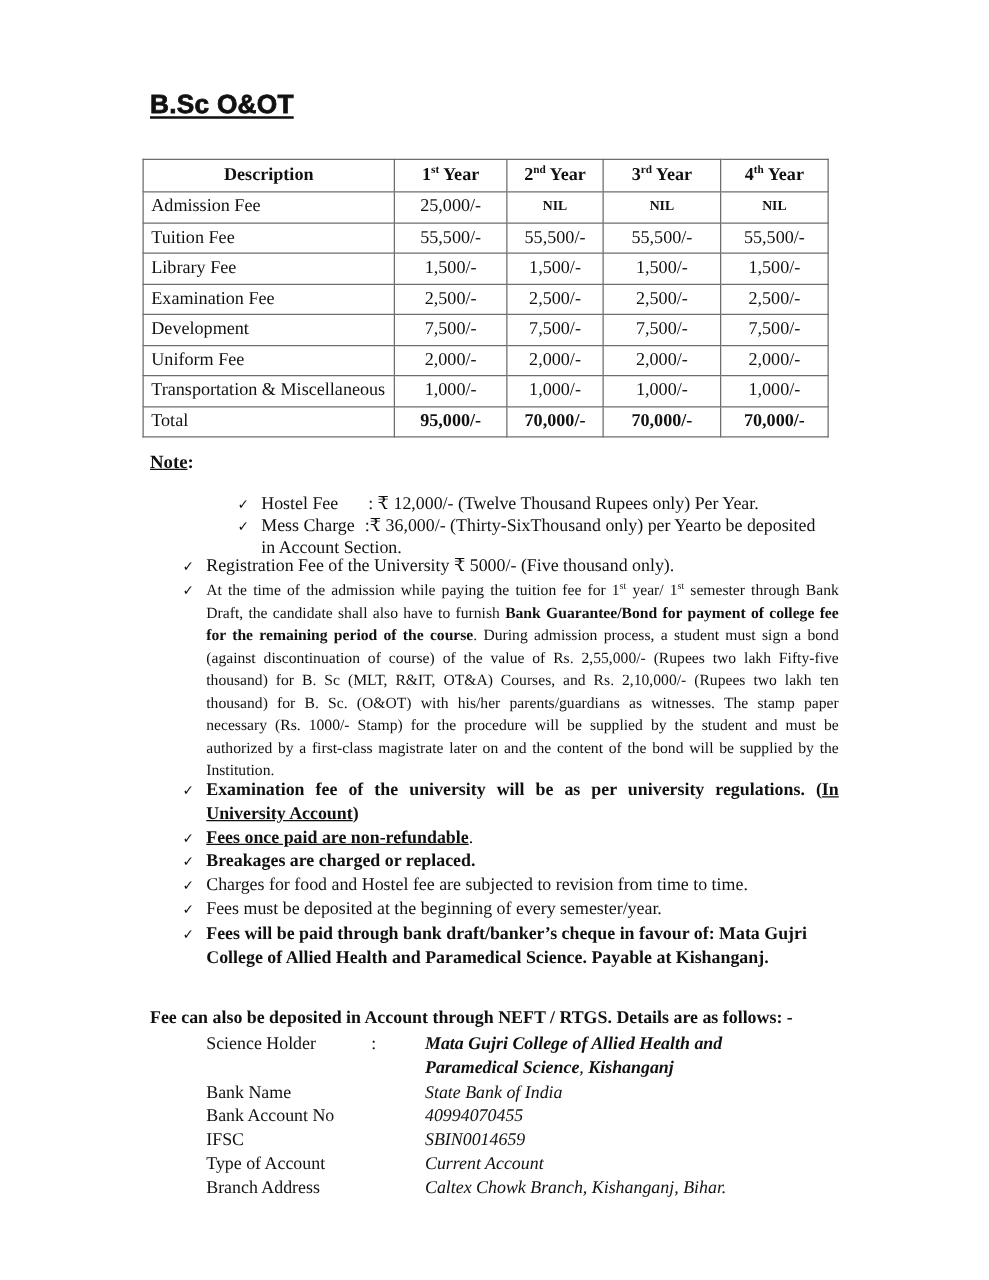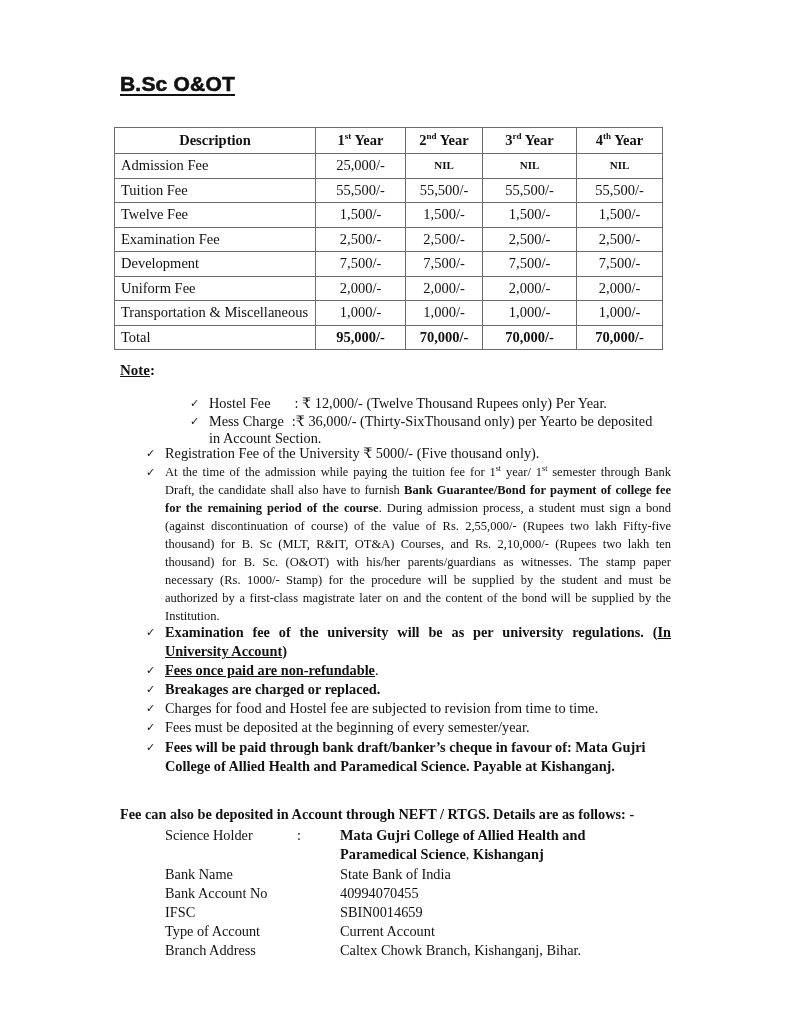--- a/index.html
+++ b/index.html
@@ -45,21 +45,21 @@
     .b { font-weight: bold; }
     .u { text-decoration: underline; }
     sup { font-size: 8px; line-height: 0; vertical-align: super; }
 
     .neft-heading {
       position: absolute; left: 120px; top: 806px; font-weight: bold; font-size: 14.3px;
     }
     .bank-row { position: absolute; font-size: 14.3px; line-height: 19px; }
     .bank-row .lbl { position: absolute; left: 165px; }
     .bank-row .colon { position: absolute; left: 297px; }
-    .bank-row .val { position: absolute; left: 340px; white-space: nowrap; }
+    .bank-row .val { position: absolute; left: 340px; white-space: nowrap; font-style: italic; }
   </style>
 </head>
 <body>
 
 <div class="title">B.Sc O&amp;OT</div>
 
 <table class="fees">
   <colgroup>
       <col class="c0">
       <col class="c1">
@@ -83,21 +83,21 @@
     <td class="nil">NIL</td>
   </tr>
   <tr>
     <td>Tuition Fee</td>
     <td class="num">55,500/-</td>
     <td class="num">55,500/-</td>
     <td class="num">55,500/-</td>
     <td class="num">55,500/-</td>
   </tr>
   <tr>
-    <td>Twelve Fee</td>
+    <td>Library Fee</td>
     <td class="num">1,500/-</td>
     <td class="num">1,500/-</td>
     <td class="num">1,500/-</td>
     <td class="num">1,500/-</td>
   </tr>
   <tr>
     <td>Examination Fee</td>
     <td class="num">2,500/-</td>
     <td class="num">2,500/-</td>
     <td class="num">2,500/-</td>

